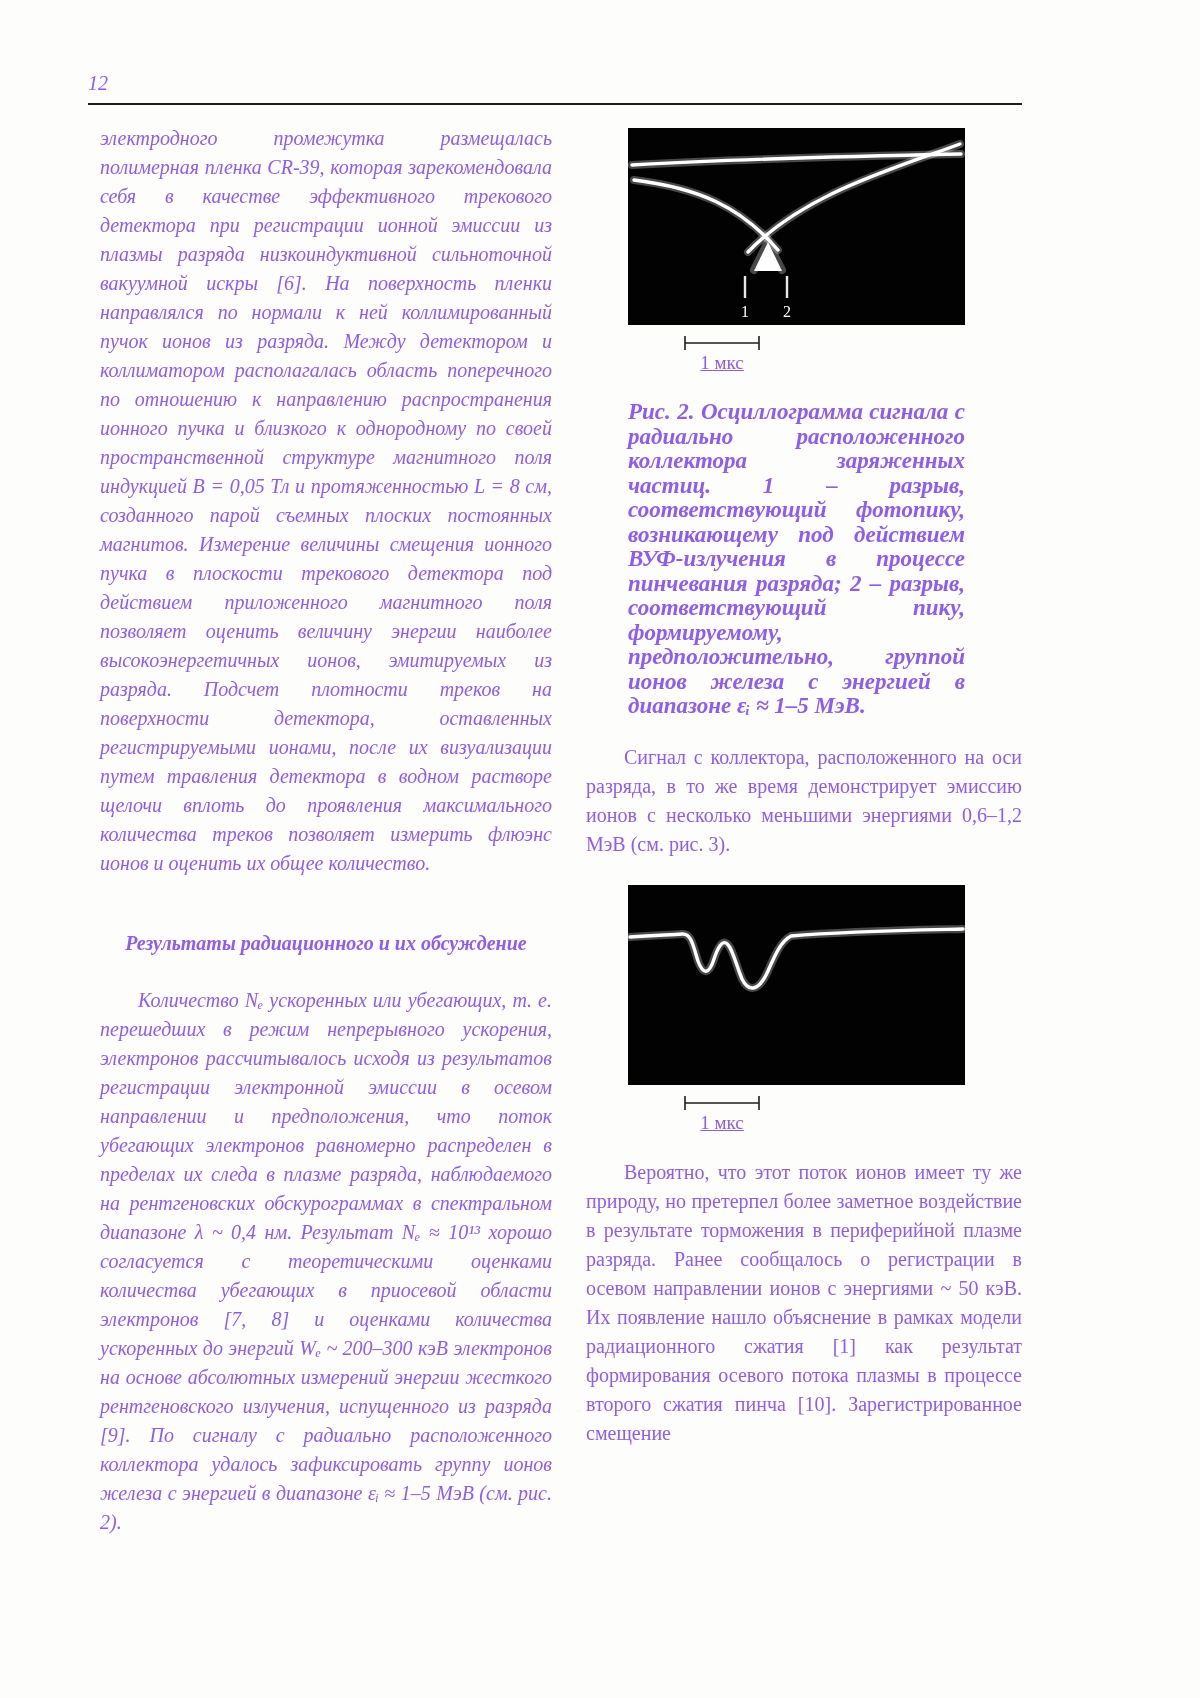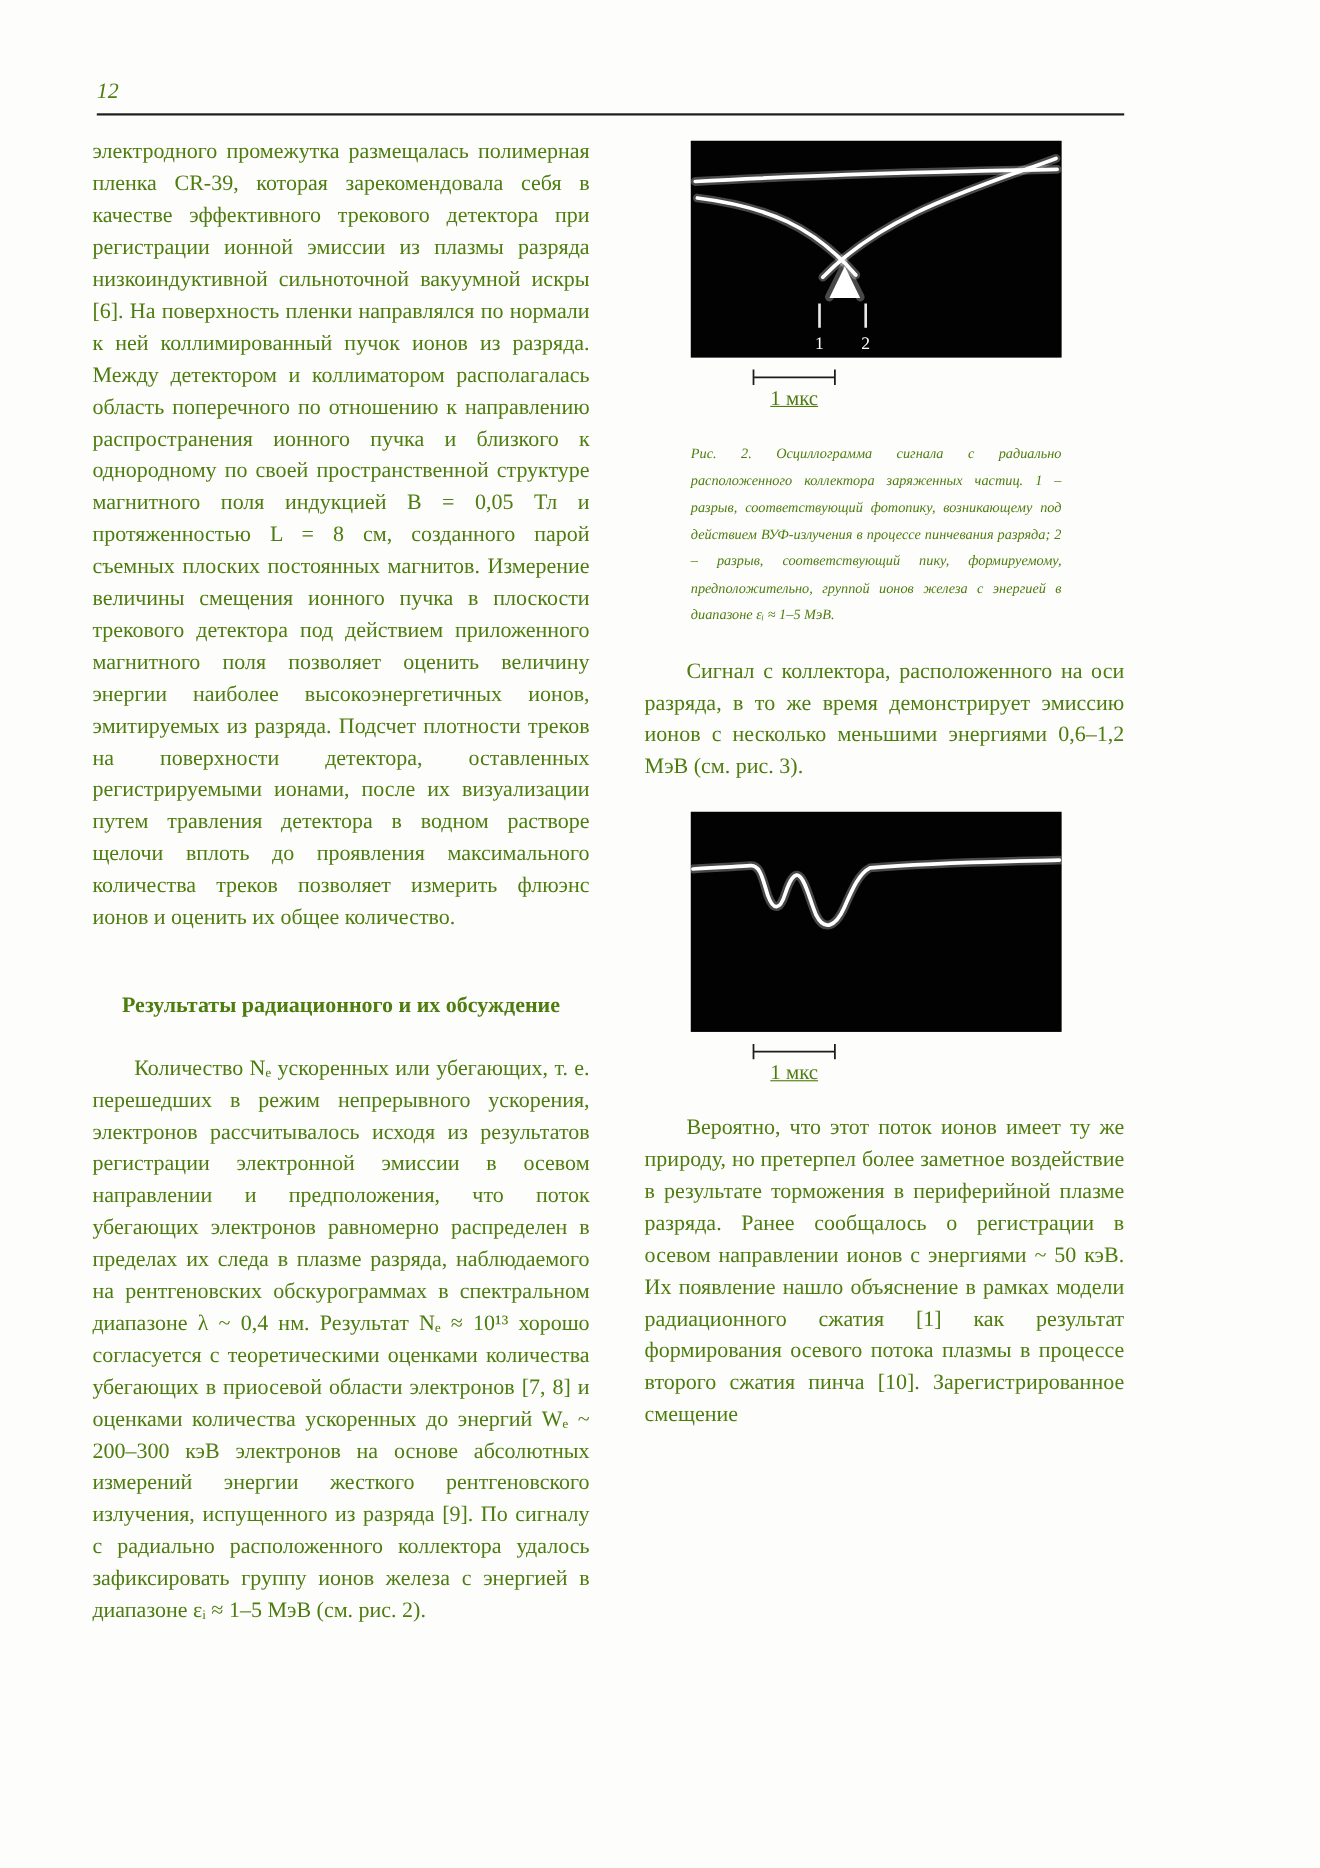--- a/index.html
+++ b/index.html
@@ -6,21 +6,21 @@
   body {
     width: 1200px;
     background: #e8e8e8;
     font-family: "Liberation Serif", "DejaVu Serif", serif;
   }
   .page {
     position: relative;
     width: 1200px;
     height: 1698px;
     background: #fdfdfb;
-    color: #4d7c0f;
+    color: #8b5cf6;
     overflow: hidden;
   }
   
   .header-row {
     position: absolute;
     left: 88px; top: 72px;
     width: 934px;
     display: flex;
     justify-content: space-between;
     align-items: baseline;
@@ -31,22 +31,23 @@
     position: absolute;
     left: 88px; top: 103px;
     width: 934px;
     border: none;
     border-top: 2px solid #1d1d1d;
     margin: 0;
   }
   
   .col-left {
     position: absolute;
-    left: 84px; top: 124px;
+    left: 100px; top: 124px;
     width: 452px;
+    font-style: italic;
   }
   .col-right {
     position: absolute;
     left: 586px; top: 124px;
     width: 436px;
   }
   p.body-text {
     margin: 0;
     font-size: 20px;
     line-height: 29px;
@@ -84,23 +85,23 @@
   .scale-label {
     width: 78px;
     text-align: center;
     font-size: 19px;
     margin-top: 1px;
     text-decoration: underline;
   }
   p.caption {
     margin: 26px 0 0 0;
     width: 337px;
-    font-size: 13px;
+    font-size: 23px;
     line-height: 24.5px;
-    font-weight: normal;
+    font-weight: bold;
     font-style: italic;
     text-align: justify;
   }
   .col-right p.body-text { margin-top: 24px; }
 </style>
 </head>
 <body>
 
 <div class="page">
 

